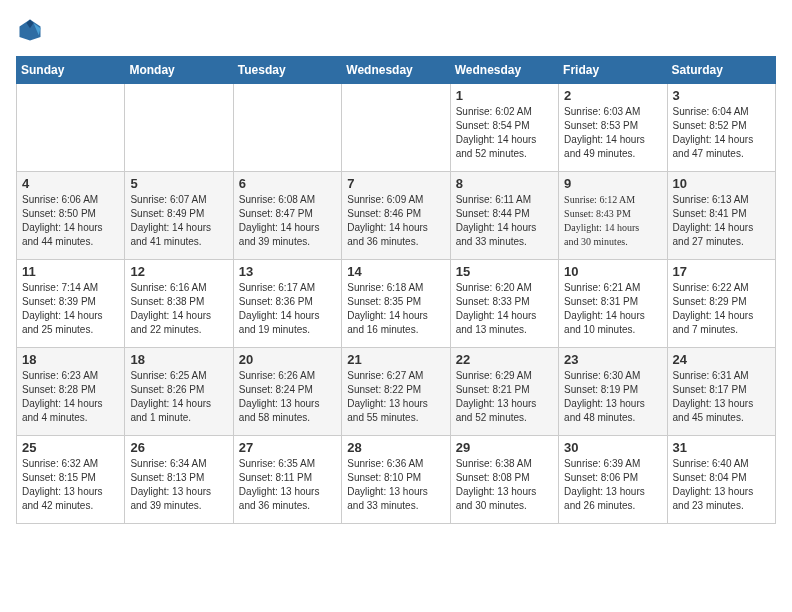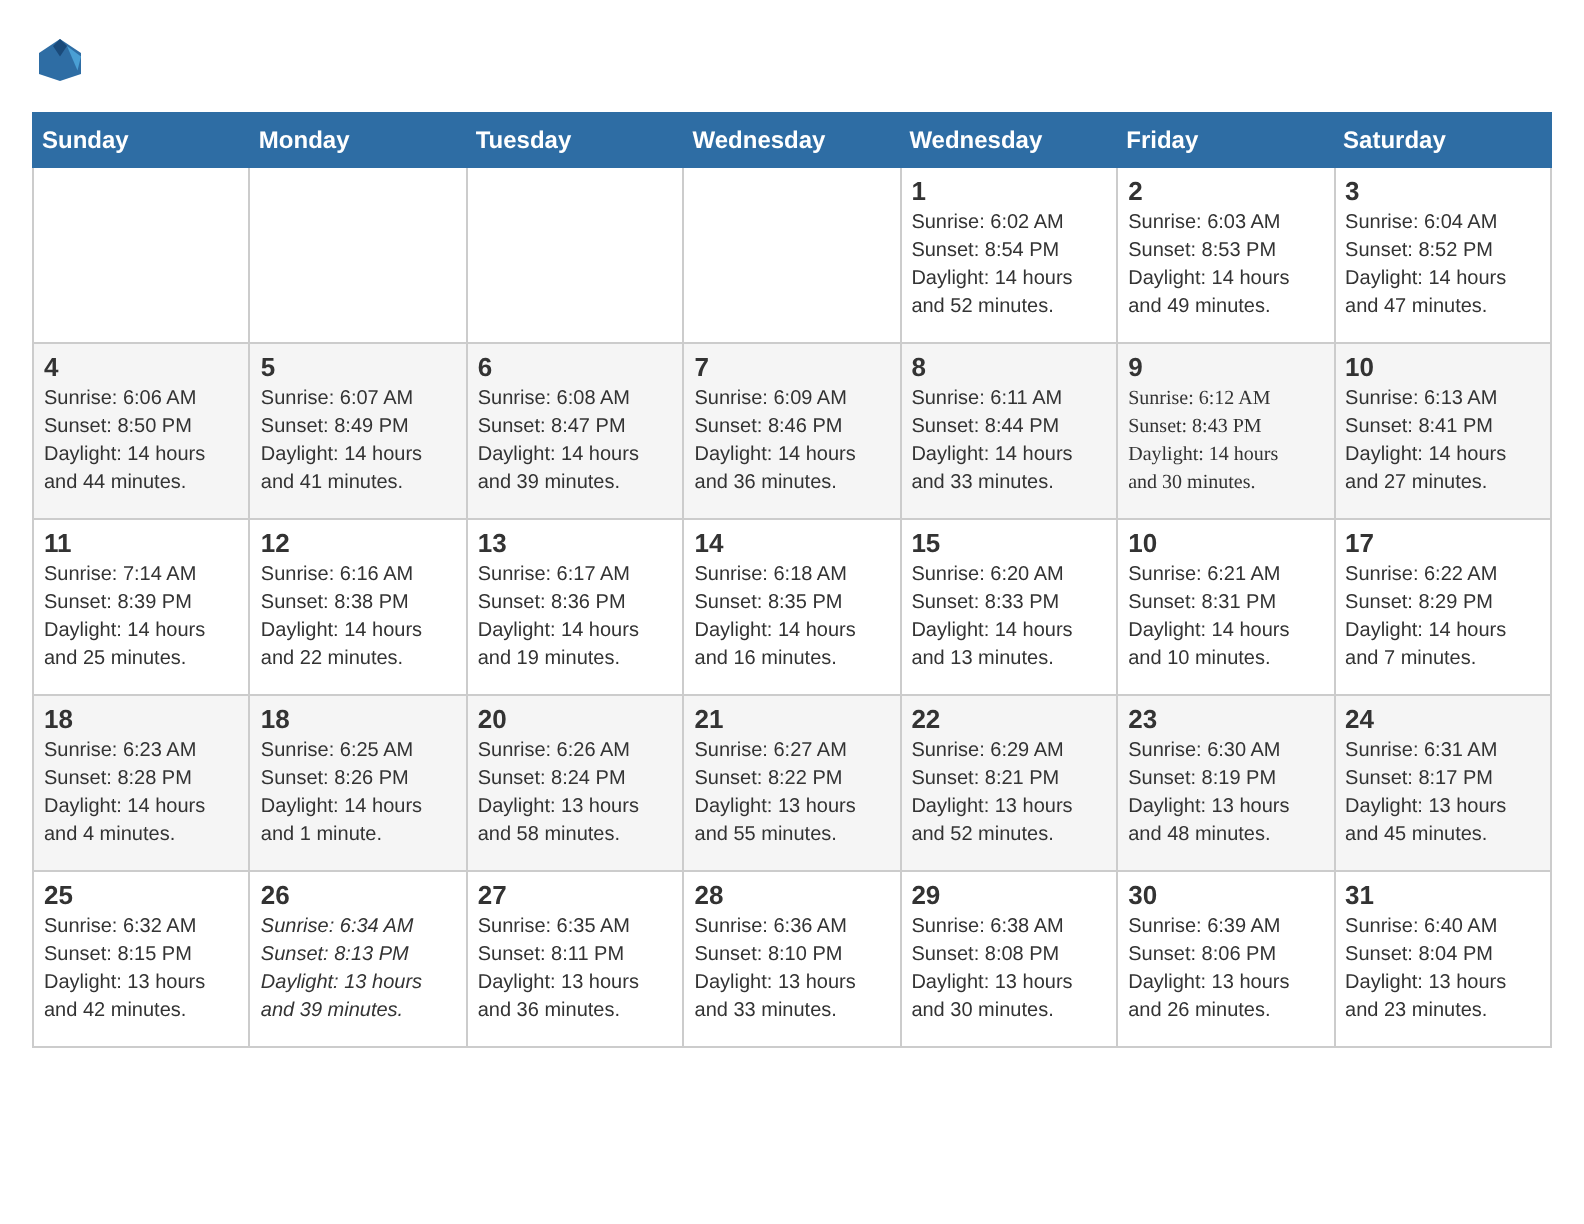--- a/index.html
+++ b/index.html
@@ -235,21 +235,21 @@
         <td><span class="day-number">24</span><span class="day-detail" style="white-space: pre-line;">Sunrise: 6:31 AM
 Sunset: 8:17 PM
 Daylight: 13 hours
 and 45 minutes.</span></td>
       </tr>
       <tr>
         <td><span class="day-number">25</span><span class="day-detail" style="white-space: pre-line;">Sunrise: 6:32 AM
 Sunset: 8:15 PM
 Daylight: 13 hours
 and 42 minutes.</span></td>
-        <td><span class="day-number">26</span><span class="day-detail" style="white-space: pre-line; font-style: italic;">Sunrise: 6:34 AM
+        <td><span class="day-number">26</span><span class="day-detail" style="white-space: pre-line;">Sunrise: 6:34 AM
 Sunset: 8:13 PM
 Daylight: 13 hours
 and 39 minutes.</span></td>
         <td><span class="day-number">27</span><span class="day-detail" style="white-space: pre-line;">Sunrise: 6:35 AM
 Sunset: 8:11 PM
 Daylight: 13 hours
 and 36 minutes.</span></td>
         <td><span class="day-number">28</span><span class="day-detail" style="white-space: pre-line;">Sunrise: 6:36 AM
 Sunset: 8:10 PM
 Daylight: 13 hours

